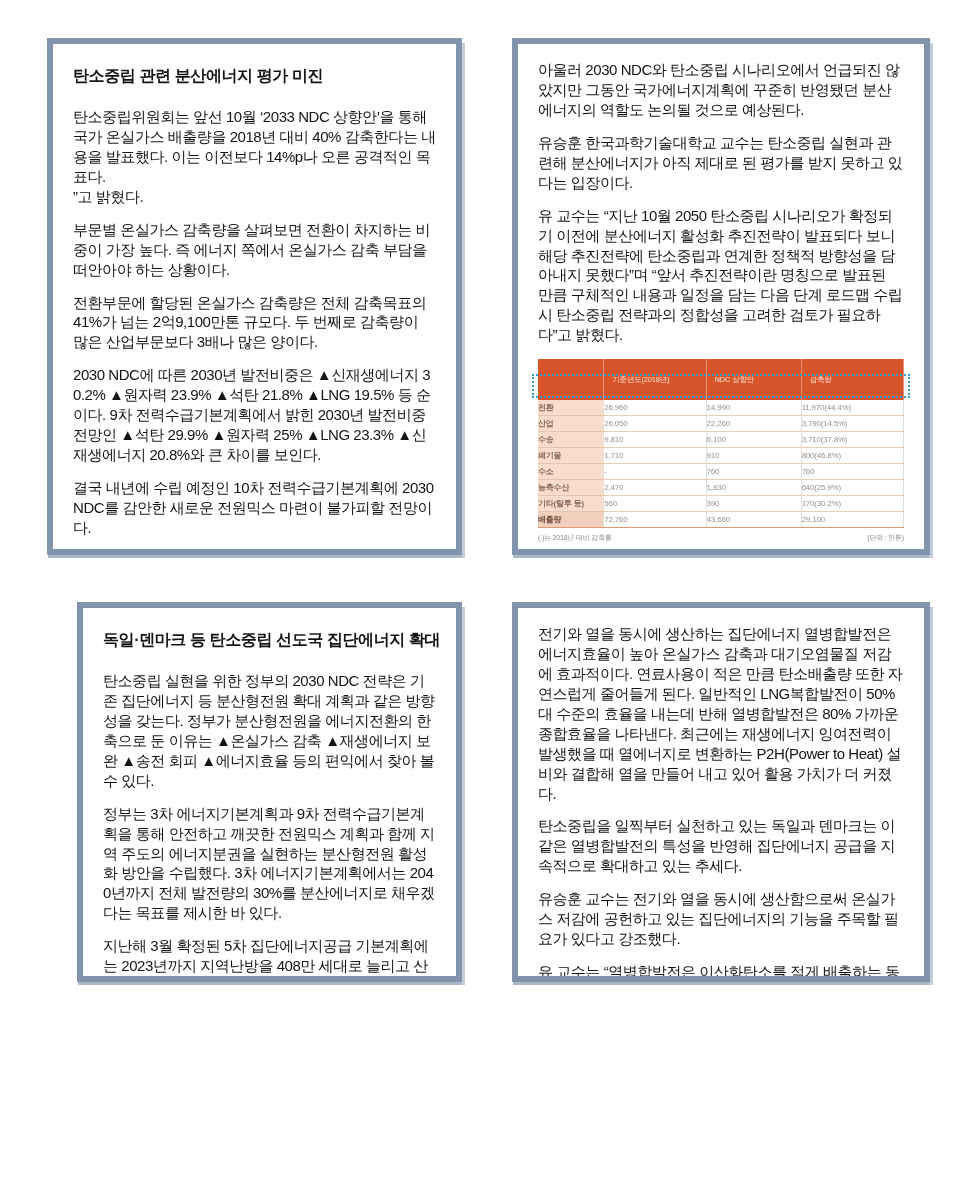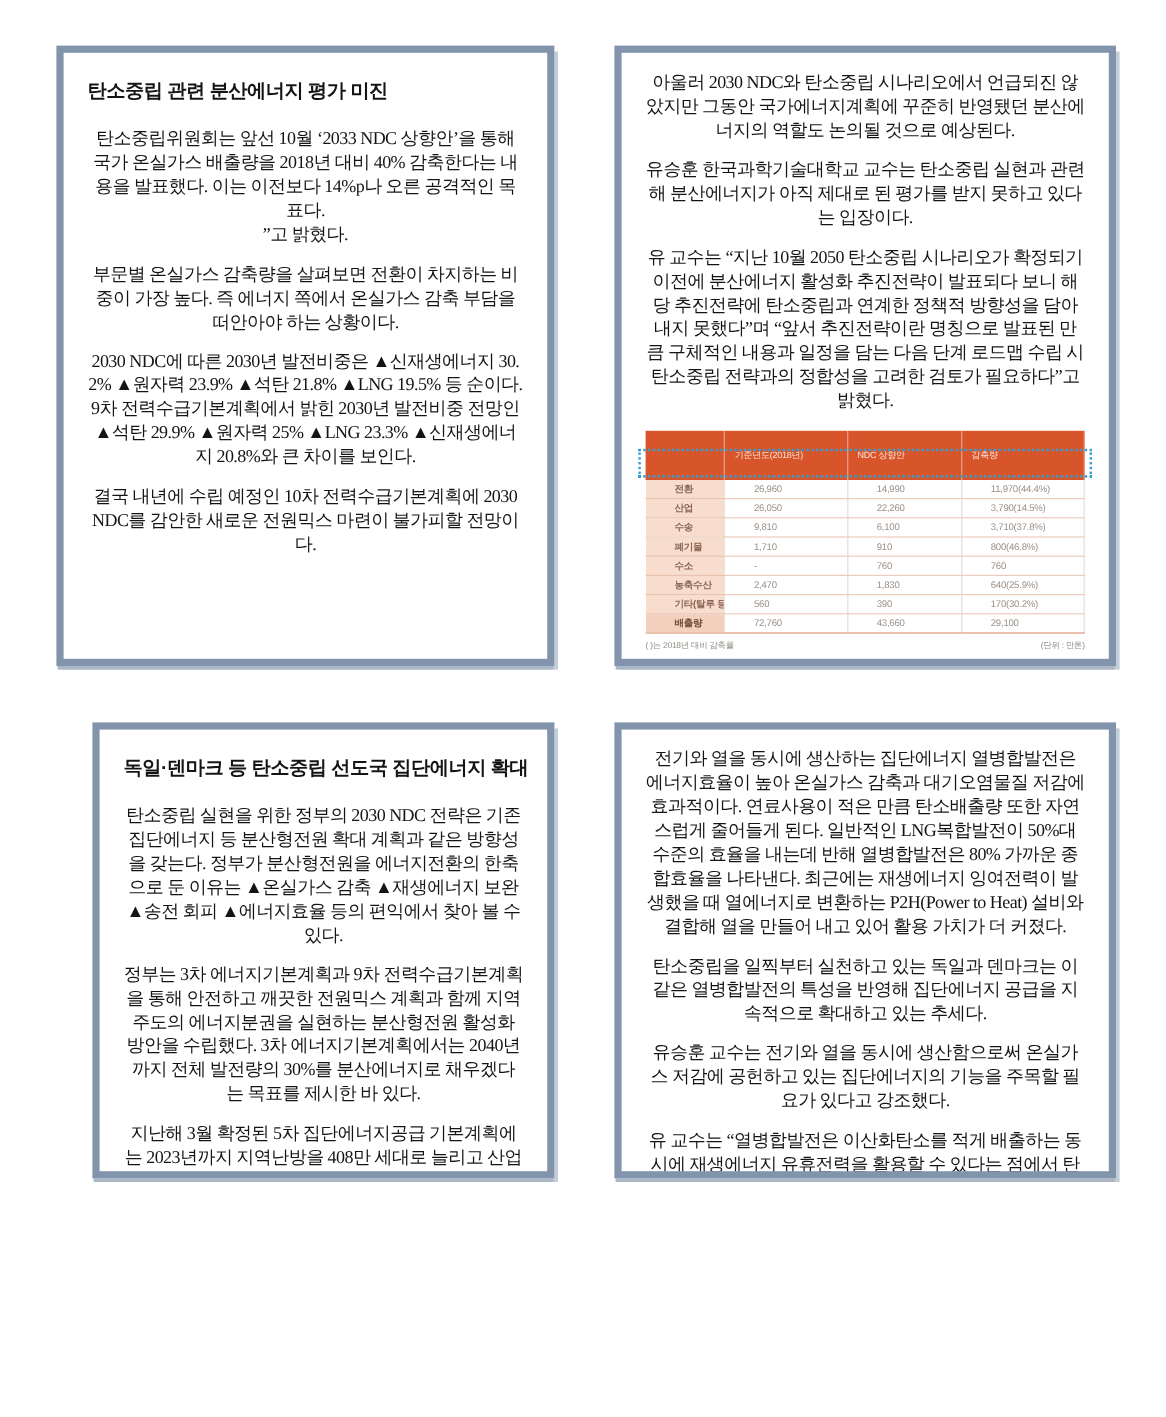--- a/index.html
+++ b/index.html
@@ -20,39 +20,39 @@
   }
   .h-row1{height:517px;}
   .h-row2{height:380px;}
   .article-title{
     font-weight:bold;font-size:16px;letter-spacing:-0.4px;
     margin:6px 0 20px 0;white-space:nowrap;
   }
   .pad-top{margin-left:30px;}
   p.body-text{
     font-size:15px;line-height:1.33;letter-spacing:-0.45px;
-    margin:0 0 13px 0;word-break:break-all;white-space:pre-line;text-align:center;font-family:Liberation Serif, serif;
+    margin:0 0 13px 0;word-break:break-all;white-space:pre-line;text-align:left;
   }
   
   .table-wrap{position:relative;margin-top:14px;}
   table.ndc-table{
     width:100%;border-collapse:collapse;table-layout:fixed;
     font-size:8px;color:#9b9189;letter-spacing:-0.2px;
   }
   table.ndc-table col.c0{width:18%;}
   table.ndc-table col.c1{width:28%;}
   table.ndc-table col.c2{width:26%;}
   table.ndc-table col.c3{width:28%;}
   table.ndc-table th{
     background:var(--table-header-bg,#d8552b);color:#fbe3d6;
     font-weight:normal;font-size:7.5px;height:17px;
     padding:12px 8px;text-align:left;border-right:1px solid rgba(255,255,255,0.35);
   }
   table.ndc-table td{
-    height:15px;padding:0 24px;background:#ffffff;
+    height:15px;padding:0 0;background:#ffffff;
     border-bottom:1px solid #eccdbb;border-right:1px solid #e7ddd6;
     overflow:hidden;white-space:nowrap;
   }
   table.ndc-table td.label{
     background:var(--table-label-bg,#f8ddcf);color:#8a6553;font-weight:bold;
     border-bottom:1px solid #e9c3ae;
   }
   table.ndc-table tr.total td{border-bottom:1px solid #dd9a77;}
   table.ndc-table tr.total td.label{background:var(--table-label-strong-bg,#f3d0bd);color:#6e4a38;}
   .row-highlight{
@@ -68,20 +68,21 @@
 </head>
 <body>
 
 <div class="grid">
 
   <section class="article-box h-row1">
     <div class="article-title">탄소중립 관련 분산에너지 평가 미진</div>
     <p class="body-text">탄소중립위원회는 앞선 10월 ‘2033 NDC 상향안’을 통해 국가 온실가스 배출량을 2018년 대비 40% 감축한다는 내용을 발표했다. 이는 이전보다 14%p나 오른 공격적인 목표다.
 ”고 밝혔다.</p>
     <p class="body-text">부문별 온실가스 감축량을 살펴보면 전환이 차지하는 비중이 가장 높다. 즉 에너지 쪽에서 온실가스 감축 부담을 떠안아야 하는 상황이다.</p>
+    <p class="body-text">전환부문에 할당된 온실가스 감축량은 전체 감축목표의 41%가 넘는 2억9,100만톤 규모다. 두 번째로 감축량이 많은 산업부문보다 3배나 많은 양이다.</p>
     <p class="body-text">2030 NDC에 따른 2030년 발전비중은 ▲신재생에너지 30.2% ▲원자력 23.9% ▲석탄 21.8% ▲LNG 19.5% 등 순이다. 9차 전력수급기본계획에서 밝힌 2030년 발전비중 전망인 ▲석탄 29.9% ▲원자력 25% ▲LNG 23.3% ▲신재생에너지 20.8%와 큰 차이를 보인다.</p>
     <p class="body-text">결국 내년에 수립 예정인 10차 전력수급기본계획에 2030 NDC를 감안한 새로운 전원믹스 마련이 불가피할 전망이다.</p>
   </section>
 
   <section class="article-box h-row1">
     <p class="body-text">아울러 2030 NDC와 탄소중립 시나리오에서 언급되진 않았지만 그동안 국가에너지계획에 꾸준히 반영됐던 분산에너지의 역할도 논의될 것으로 예상된다.</p>
     <p class="body-text">유승훈 한국과학기술대학교 교수는 탄소중립 실현과 관련해 분산에너지가 아직 제대로 된 평가를 받지 못하고 있다는 입장이다.</p>
     <p class="body-text">유 교수는 “지난 10월 2050 탄소중립 시나리오가 확정되기 이전에 분산에너지 활성화 추진전략이 발표되다 보니 해당 추진전략에 탄소중립과 연계한 정책적 방향성을 담아내지 못했다”며 “앞서 추진전략이란 명칭으로 발표된 만큼 구체적인 내용과 일정을 담는 다음 단계 로드맵 수립 시 탄소중립 전략과의 정합성을 고려한 검토가 필요하다”고 밝혔다.</p>
 
     <div class="table-wrap">

